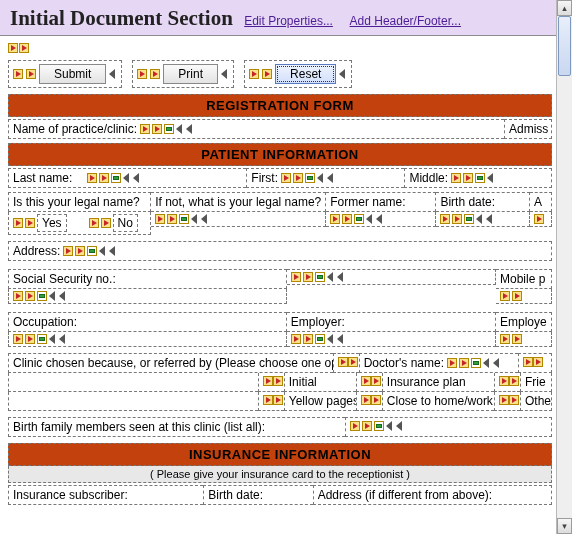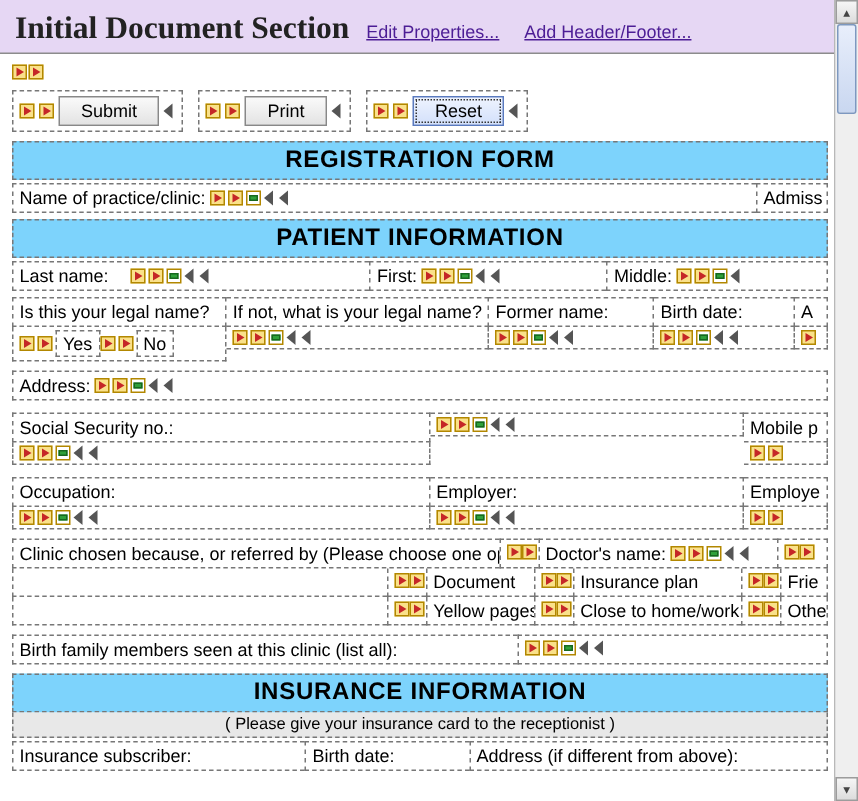--- a/index.html
+++ b/index.html
@@ -130,25 +130,25 @@
     border-right: none;
     padding: 2px 4px;
     font-size: 12px;
     white-space: nowrap;
     overflow: hidden;
   }
   .cell:last-child { border-right: 1px dashed #777; }
   .flex1 { flex: 1 1 0; min-width: 0;}
 
   .section-bar {
-    background: #7dd3fc;
+    background: #c2410c;
     border: 1px dashed #777;
     text-align: center;
     font-weight: bold;
-    font-size: 16px;
+    font-size: 13px;
     padding: 3px 11px;
     letter-spacing: .5px;
     margin-top: 6px;
   }
   .sub-bar {
     background: #e8e8e8;
     border: 1px dashed #777;
     border-top: none;
     text-align: center;
     font-size: 11px;
@@ -266,21 +266,21 @@
               </span>
           </div>
         </div>
 
         
         <div class="multirow">
           <div class="col" style="flex:1.3;">
             <div class="label-cell">
                 <span>Is this your legal name?</span>
               </div>
-            <div class="label-cell" style="gap:0;">
+            <div class="label-cell" style="gap:22px;">
               <span class="mk5" style="align-items:center;">
                 <span class="ic br-pr"></span>
                   <span class="ic br-pr"></span>
                 <span style="border:1px dashed #777;padding:1px 4px;">Yes</span>
               </span>
               <span class="mk5" style="align-items:center;">
                 <span class="ic br-pr"></span>
                   <span class="ic br-pr"></span>
                 <span style="border:1px dashed #777;padding:1px 4px;">No</span>
               </span>
@@ -457,21 +457,21 @@
                 <span class="ic cam"></span>
                 <span class="ic tri-l"></span>
                 <span class="ic tri-l"></span>
               </span>
           </div>
           <div class="cell" style="width:34px;"><span class="ic br-pr"></span><span class="ic br-pr"></span></div>
         </div>
         <div class="row" style="margin-top:0;">
           <div class="cell" style="flex:2.1;border-top:none;"></div>
           <div class="cell" style="width:26px;border-top:none;"><span class="ic br-pr"></span><span class="ic br-pr"></span></div>
-          <div class="cell" style="flex:.55;border-top:none;">Document</div>
+          <div class="cell" style="flex:.55;border-top:none;">Initial</div>
           <div class="cell" style="width:26px;border-top:none;"><span class="ic br-pr"></span><span class="ic br-pr"></span></div>
           <div class="cell" style="flex:.9;border-top:none;">Insurance plan</div>
           <div class="cell" style="width:26px;border-top:none;"><span class="ic br-pr"></span><span class="ic br-pr"></span></div>
           <div class="cell" style="width:32px;border-top:none;">Frie</div>
         </div>
         <div class="row" style="margin-top:0;">
           <div class="cell" style="flex:2.1;border-top:none;"></div>
           <div class="cell" style="width:26px;border-top:none;"><span class="ic br-pr"></span><span class="ic br-pr"></span></div>
           <div class="cell" style="flex:.55;border-top:none;">Yellow pages</div>
           <div class="cell" style="width:26px;border-top:none;"><span class="ic br-pr"></span><span class="ic br-pr"></span></div>

